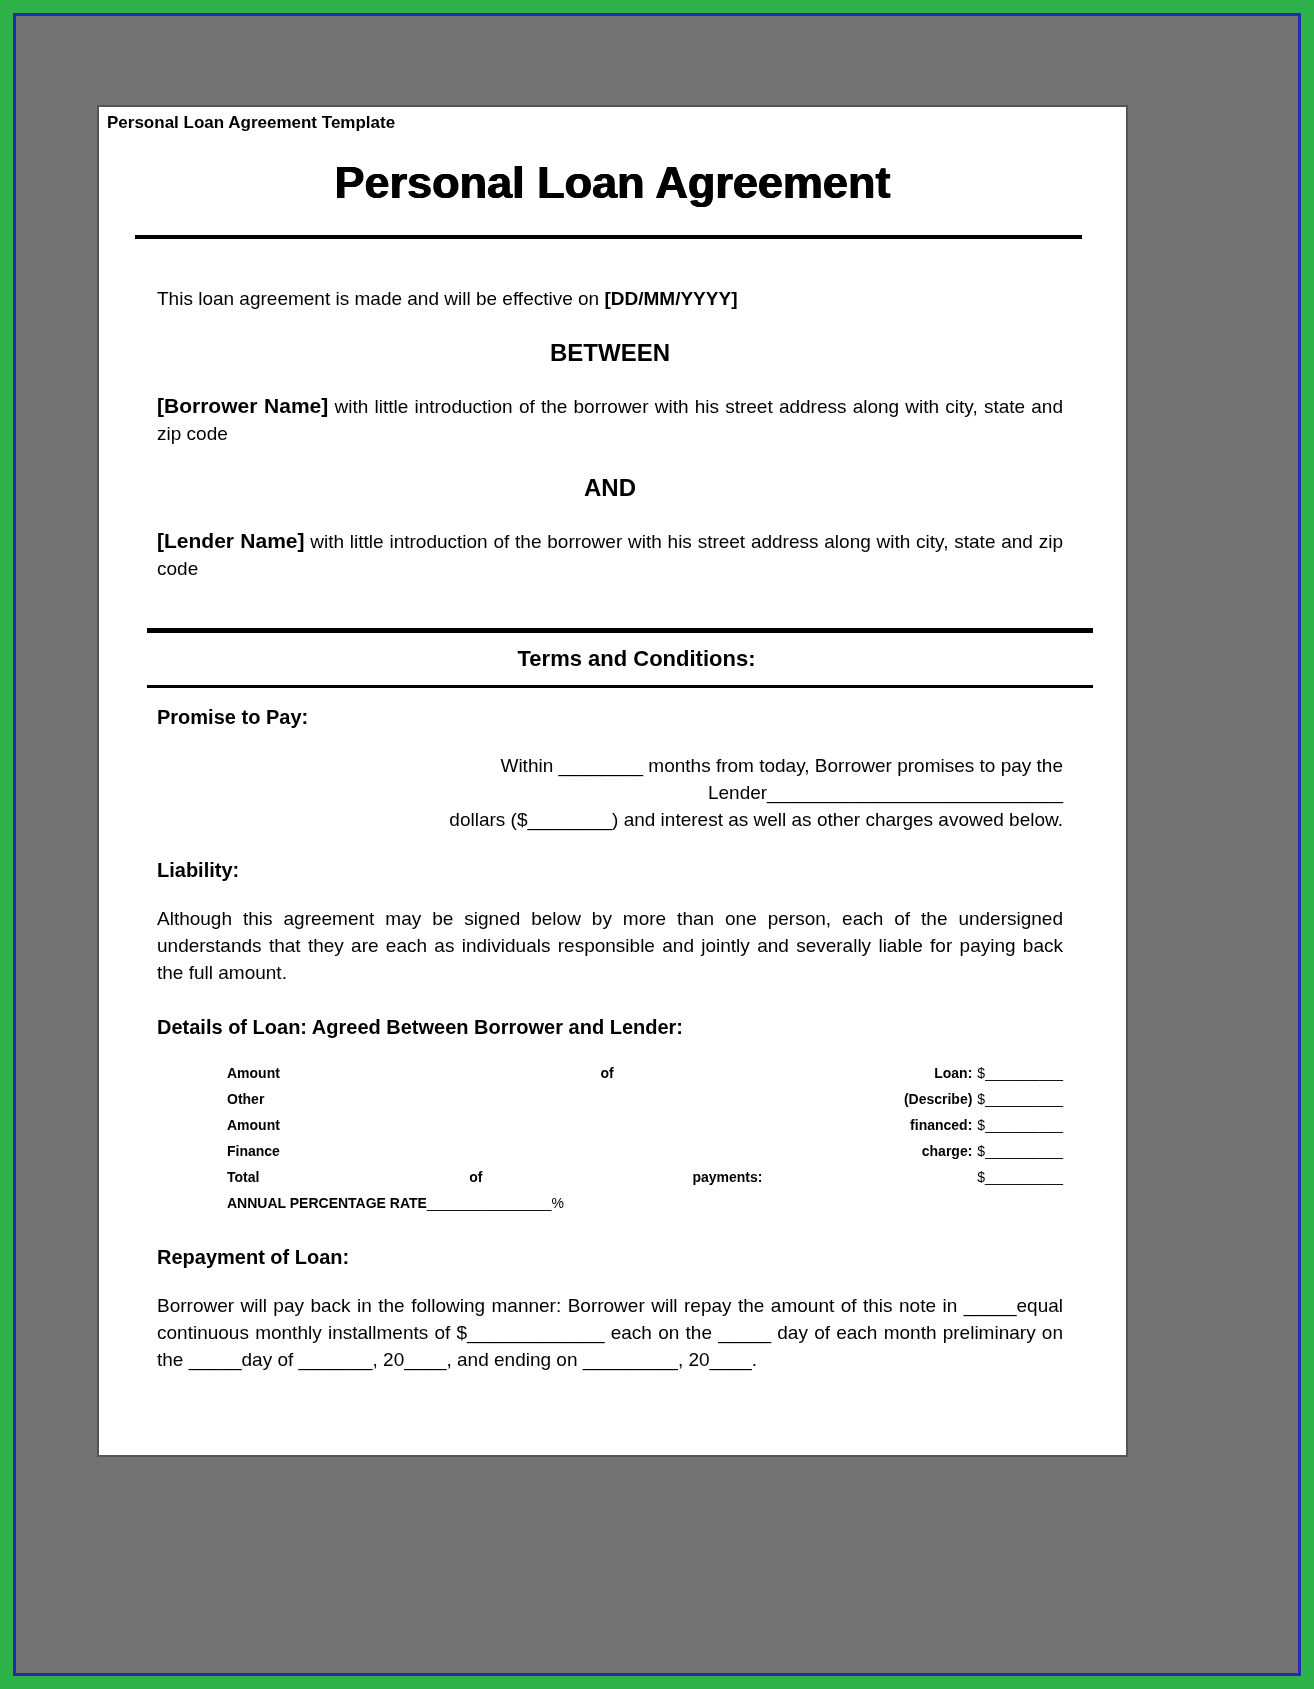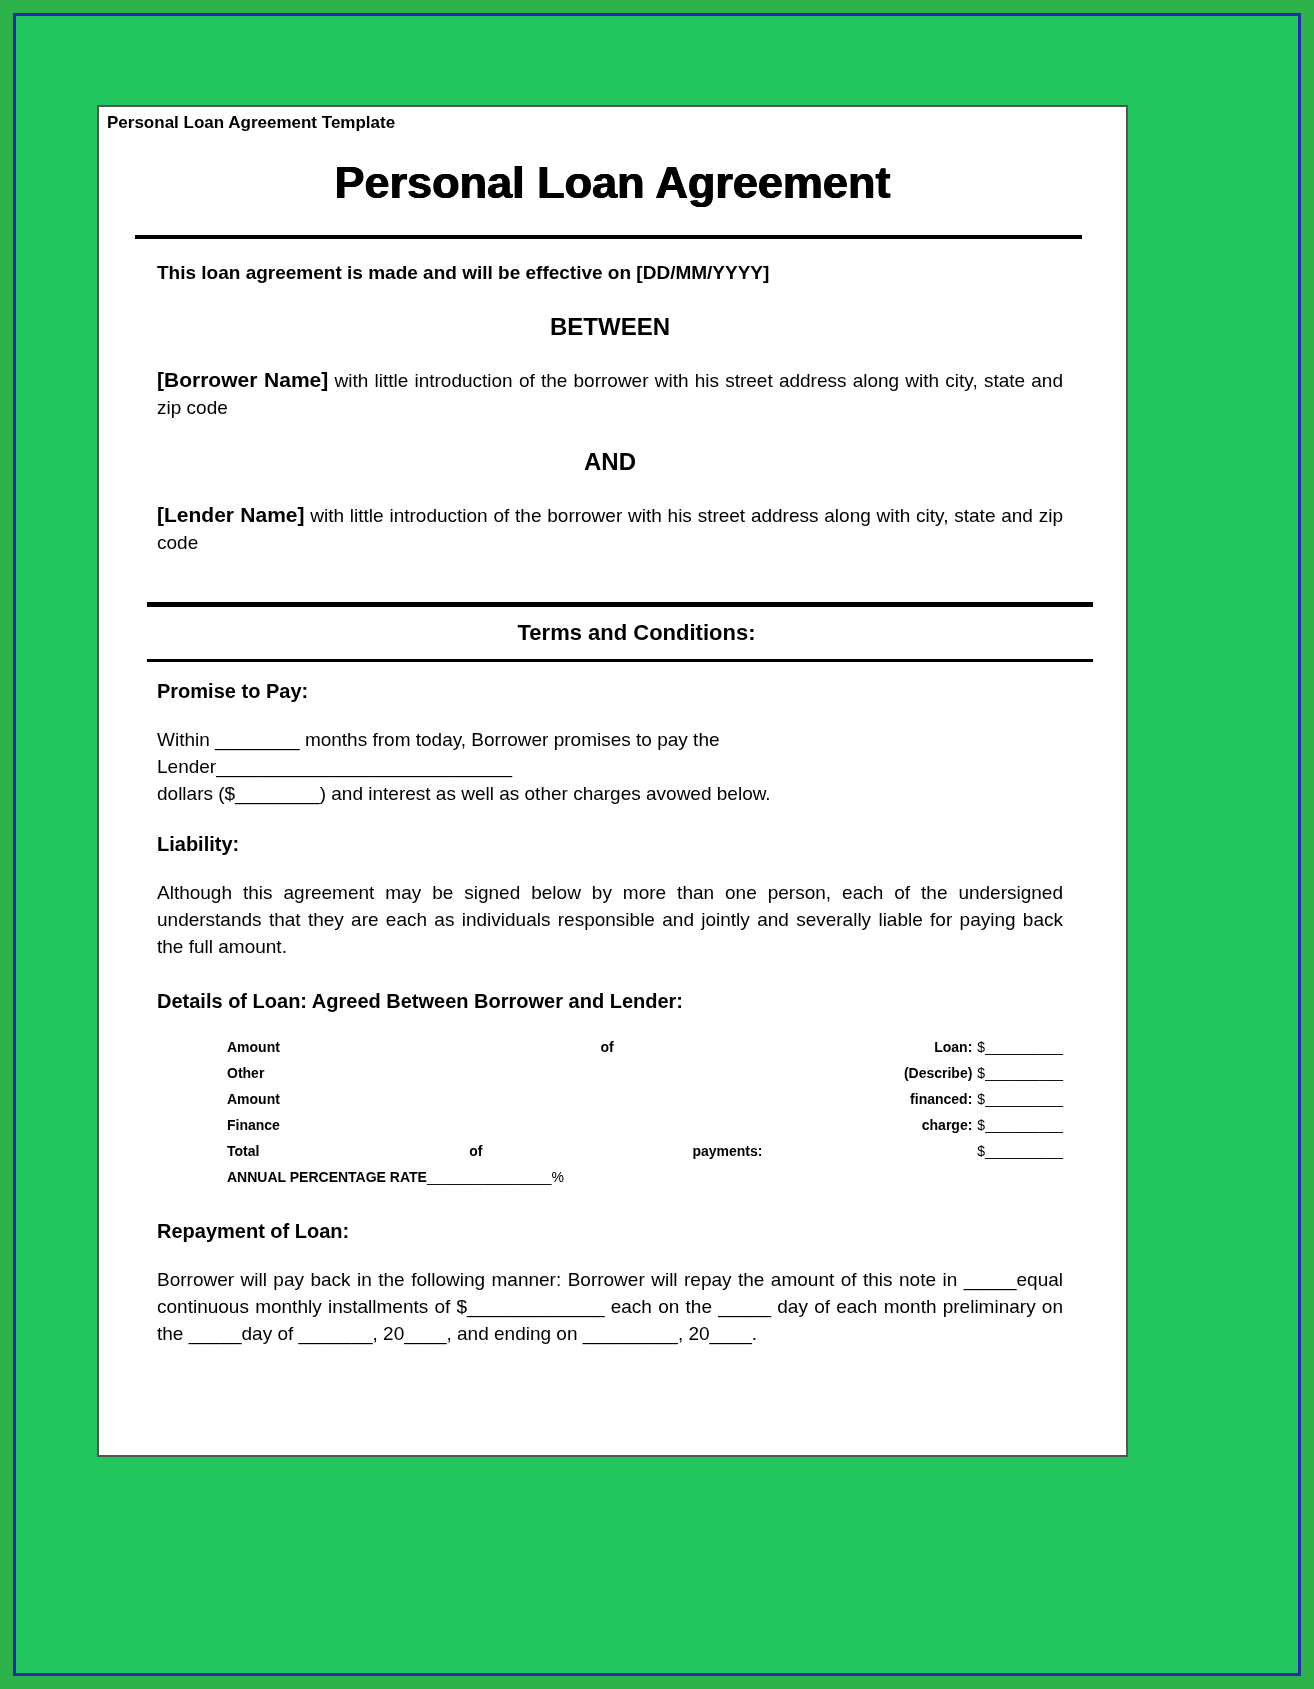--- a/index.html
+++ b/index.html
@@ -9,21 +9,21 @@
     color: #000000;
     font-family: "Liberation Sans", sans-serif;
   }
   .outer-frame {
     width: 1314px; height: 1689px;
     border: 13px solid var(--frame_outer, #2eb34b);
   }
   .inner-frame {
     width: 100%; height: 100%;
     border: 3px solid var(--frame_inner, #2828b4);
-    background: #22c55e;
+    background: #737373;
     position: relative;
   }
   .doc {
     position: absolute;
     left: 81px; top: 89px;
     width: 1031px; height: 1352px;
     border: 2px solid var(--doc_border, #555555);
     background: #ffffff;
     padding-top: 6px;
   }
@@ -39,21 +39,21 @@
     font-weight: 900;
     letter-spacing: 0;
     line-height: 52px;
     text-shadow: 0.6px 0 0 #000, -0.6px 0 0 #000;
   }
   .rule { background: #000; }
   .rule-title { margin: 26px 44px 0 36px; height: 4px; }
   .rule-thick { margin: 46px 33px 0 48px; height: 5px; }
   .rule-thin  { margin: 12px 33px 0 48px; height: 3px; }
   .body { padding: 0 63px 0 58px; font-size: 19px; line-height: 27px; }
-  .effective { margin-top: 20px; font-weight: bold; }
+  .effective { margin-top: 46px; }
   .effective b { font-size: 19px; }
   .center-heading {
     margin-top: 26px;
     text-align: center;
     font-weight: bold;
     font-size: 24px;
     line-height: 30px;
   }
   .party { margin-top: 24px; text-align: justify; }
   .party-name { font-size: 21px; }
@@ -66,21 +66,21 @@
     padding-left: 48px;
   }
   .section-heading {
     margin-top: 24px;
     font-weight: bold;
     font-size: 20px;
     line-height: 26px;
   }
   .section-heading.first { margin-top: 16px; }
   .para { margin-top: 22px; text-align: justify; }
-  .para.no-justify { text-align: left; }
+  .para.no-justify { text-align: right; }
   .detail-rows { margin-top: 20px; padding-left: 70px; font-size: 14px; }
   .drow {
     display: flex;
     justify-content: space-between;
     line-height: 26px;
     font-weight: bold;
   }
   .drow .dval { font-weight: bold; }
   .drow .dval .fill, .drow > .fill { font-weight: normal; margin-left: 5px; }
   .drow.apr { display: block; text-align: left; }

